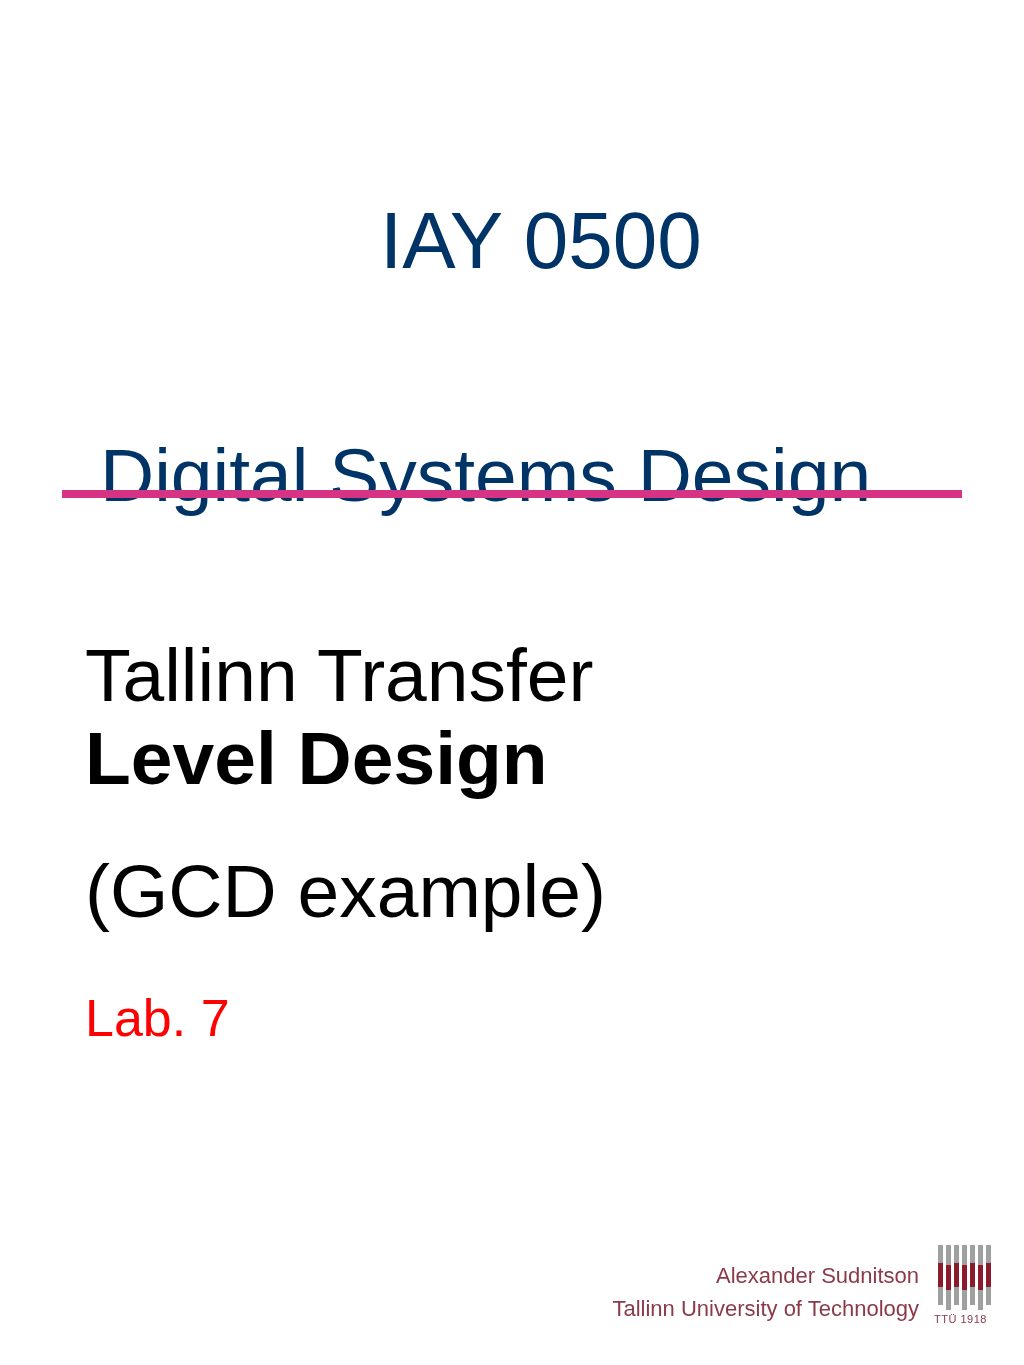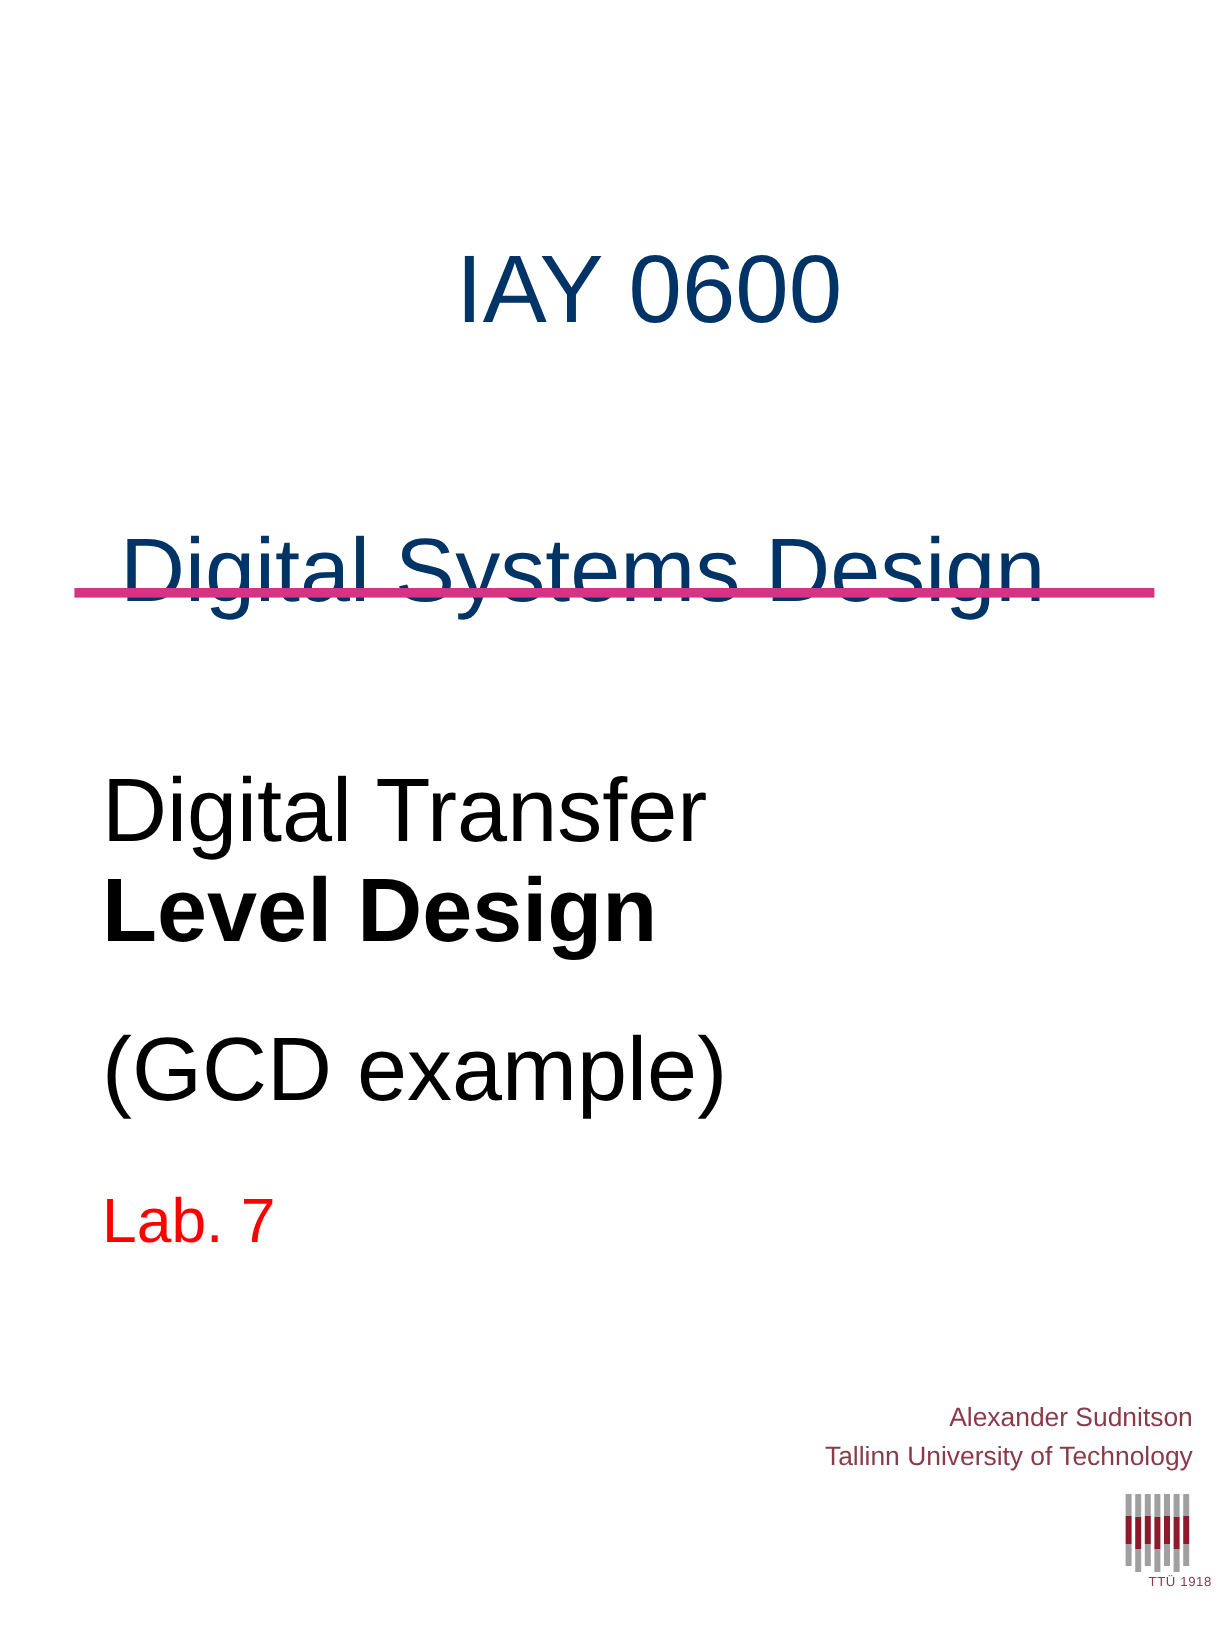--- a/index.html
+++ b/index.html
@@ -73,21 +73,20 @@
       color: #ff0000;
       font-weight: normal;
     }
     .footer {
       position: absolute;
       bottom: 40px;
       right: 30px;
       display: flex;
       align-items: flex-end;
       gap: 15px;
-      flex-direction: column;
     }
     .footer-text {
       text-align: right;
       color: #8b3a4a;
       font-size: 22px;
       line-height: 1.5;
     }
     .author-name {
       display: block;
     }
@@ -113,39 +112,39 @@
     .bar:nth-child(1) { height: 60px; }
     .bar:nth-child(2) { height: 65px; }
     .bar:nth-child(3) { height: 60px; }
     .bar:nth-child(4) { height: 65px; }
     .bar:nth-child(5) { height: 60px; }
     .bar:nth-child(6) { height: 65px; }
     .bar:nth-child(7) { height: 60px; }
     .logo-year {
       position: absolute;
       bottom: 0;
-      left: 16px;
+      left: 0;
       width: 100%;
-      text-align: right;
+      text-align: left;
       font-size: 11px;
       color: #8b3a4a;
       letter-spacing: 0.5px;
       margin-top: 44px;
     }
   </style>
 </head>
 <body>
 
-<div class="course-code">IAY 0600</div>
+<div class="course-code">IAY 0500</div>
 
 <div class="course-title">Digital Systems Design</div>
 
 <div class="divider"></div>
 
-<div class="topic-line1">Digital Transfer</div>
+<div class="topic-line1">Tallinn Transfer</div>
 <div class="topic-line2">Level Design</div>
 <div class="topic-line3">(GCD example)</div>
 
 <div class="lab-label">Lab. 7</div>
 
 <div class="footer">
   <div class="footer-text">
     <span class="author-name">Alexander Sudnitson</span>
     <span class="university-name">Tallinn University of Technology</span>
   </div>

